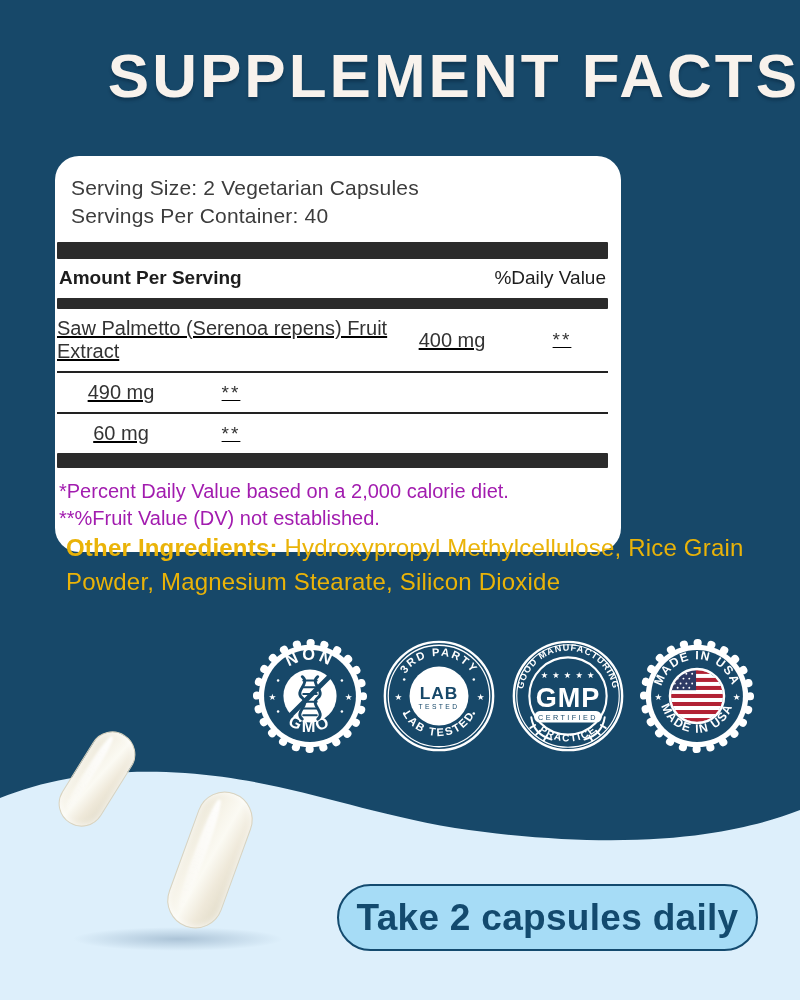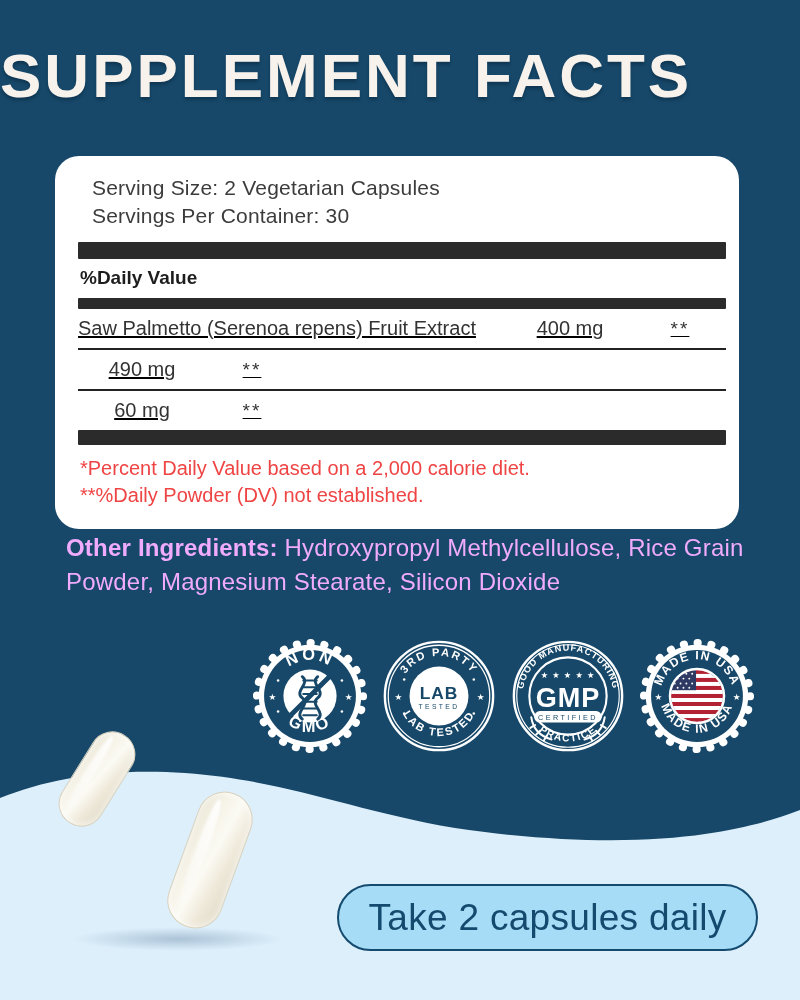--- a/index.html
+++ b/index.html
@@ -1,46 +1,46 @@
 <!DOCTYPE html>
 <html><head>
 <meta charset="utf-8">
 <style>
   * { margin:0; padding:0; box-sizing:border-box; }
   body { background:#0d3350; font-family:"Liberation Sans","DejaVu Sans",sans-serif; }
   .page { position:relative; width:800px; height:1000px; margin:0 auto; background:#174869; overflow:hidden; }
 
   
-  .title { position:absolute; top:40px; left:0; width:800px; text-align:left;
+  .title { position:absolute; top:40px; left:0; width:800px; text-align:right;
     font-size:62px; font-weight:800; letter-spacing:3px; color:#f8f2ec;
     text-shadow:0 3px 3px rgba(5,30,50,.38); white-space:nowrap; }
 
   
-  .card { position:absolute; left:55px; top:156px; width:684px; min-height:362px;
-    background:#ffffff; border-radius:24px; padding:18px 13px 20px 23px; }
+  .card { position:absolute; left:55px; top:156px; width:566px; min-height:362px;
+    background:#ffffff; border-radius:24px; padding:18px 13px 20px 2px; }
   .serv { font-size:21px; color:#3c3c3c; padding:2px 0 2px 14px; letter-spacing:.2px; }
   .bar { background:#2b2b2b; border-radius:1px; }
   .bar.b1 { height:17px; margin-top:12px; }
   .bar.b2 { height:11px; }
   .bar.b3 { height:15px; }
   .hdr-row { display:flex; justify-content:space-between; align-items:center; padding:8px 2px 9px 2px; }
   .hdr-left { font-size:19px; font-weight:700; color:#1d1d1d; }
-  .hdr-right { font-size:19px; font-weight:700; color:#1d1d1d; }
+  .hdr-right { font-size:19px; font-weight:400; color:#1d1d1d; }
   .irow { display:flex; align-items:center; padding:8px 0;text-decoration:underline; }
   .irow + .irow { border-top:2.5px solid #222; }
   .irow .nm { flex:1; font-size:20px; color:#333; }
   .irow .amt { width:128px; text-align:center; font-size:20px; color:#333; }
   .irow .dv { width:92px; text-align:center; font-size:19px; color:#333; letter-spacing:2px; }
   .rows { border-bottom:0; }
   .fnotes { padding:10px 2px 0 2px; }
-  .fnotes div { font-size:20px; color:#ef4444; line-height:27px; }
+  .fnotes div { font-size:20px; color:#a21caf; line-height:27px; }
 
   
   .other { position:absolute; left:66px; top:531px; width:678px; font-size:24px;
-    line-height:34px; color:#f0abfc; letter-spacing:.2px; }
+    line-height:34px; color:#eab308; letter-spacing:.2px; }
   .other .oi-label { font-weight:700; }
 
   
   .badges { position:absolute; left:252px; top:638px; display:flex; gap:13px; z-index:2; }
   .badge { width:116px; height:116px; }
 
   
   .wave { position:absolute; left:0; top:740px; z-index:1; }
 
   
@@ -52,36 +52,37 @@
     filter:blur(1px); }
   .cap1 { left:74px; top:727px; width:46px; height:104px; border-radius:23px; transform:rotate(32deg); }
   .cap2 { left:182px; top:789px; width:56px; height:142px; border-radius:28px; transform:rotate(20deg); }
   .cap-shadow { position:absolute; left:72px; top:927px; width:212px; height:24px; z-index:1;
     background:radial-gradient(ellipse at center, rgba(104,136,166,.42) 0%, rgba(104,136,166,0) 70%); }
 
   
   .pill { position:absolute; left:337px; top:884px; width:421px; height:67px; z-index:3;
     background:#a6dcf6; border:2.5px solid #134a6e; border-radius:34px;
     display:flex; align-items:center; justify-content:center;
-    font-size:37px; font-weight:400; color:#134a6e; letter-spacing:.3px; }
+    font-size:37px; font-weight:700; color:#134a6e; letter-spacing:.3px; }
 
   svg text { font-family:"Liberation Sans","DejaVu Sans",sans-serif; }
 </style>
 </head>
 <body>
 
 <div class="page">
 
   <h1 class="title">SUPPLEMENT FACTS</h1>
 
   <section class="card">
     <div class="serv">Serving Size: 2 Vegetarian Capsules</div>
-    <div class="serv">Servings Per Container: 30</div>
+    <div class="serv">Servings Per Container: 40</div>
     <div class="bar b1"></div>
     <div class="hdr-row">
+      <span class="hdr-left">Amount Per Serving</span>
       <span class="hdr-right">%Daily Value</span>
     </div>
     <div class="bar b2"></div>
     <div class="rows">
       <div class="irow">
         <span class="nm">Saw Palmetto (Serenoa repens) Fruit Extract</span>
         <span class="amt">400 mg</span>
         <span class="dv">**</span>
       </div>
       <div class="irow">
@@ -89,21 +90,21 @@
         <span class="dv">**</span>
       </div>
       <div class="irow">
         <span class="amt">60 mg</span>
         <span class="dv">**</span>
       </div>
     </div>
     <div class="bar b3"></div>
     <div class="fnotes">
       <div>*Percent Daily Value based on a 2,000 calorie diet.</div>
-      <div>**%Daily Powder (DV) not established.</div>
+      <div>**%Fruit Value (DV) not established.</div>
     </div>
   </section>
 
   <p class="other">
     <span class="oi-label">Other Ingredients:</span>
     <span>Hydroxypropyl Methylcellulose, Rice Grain Powder, Magnesium Stearate, Silicon Dioxide</span>
   </p>
 
   <div class="badges">
 

